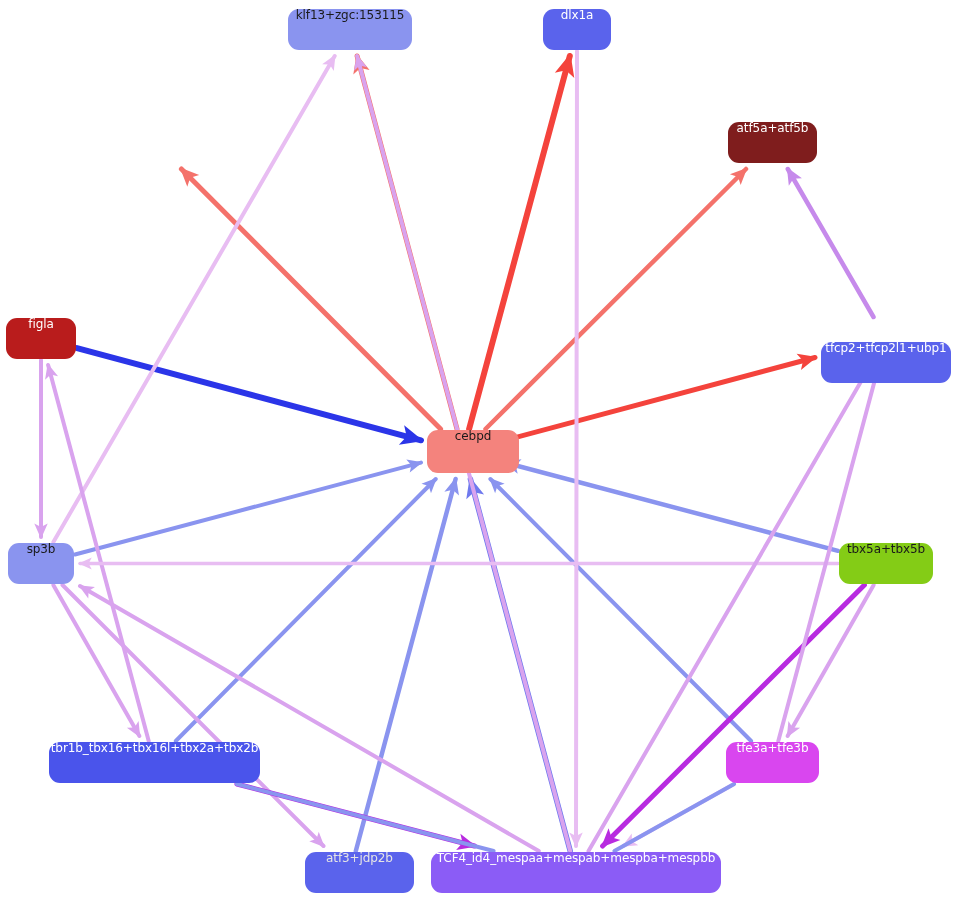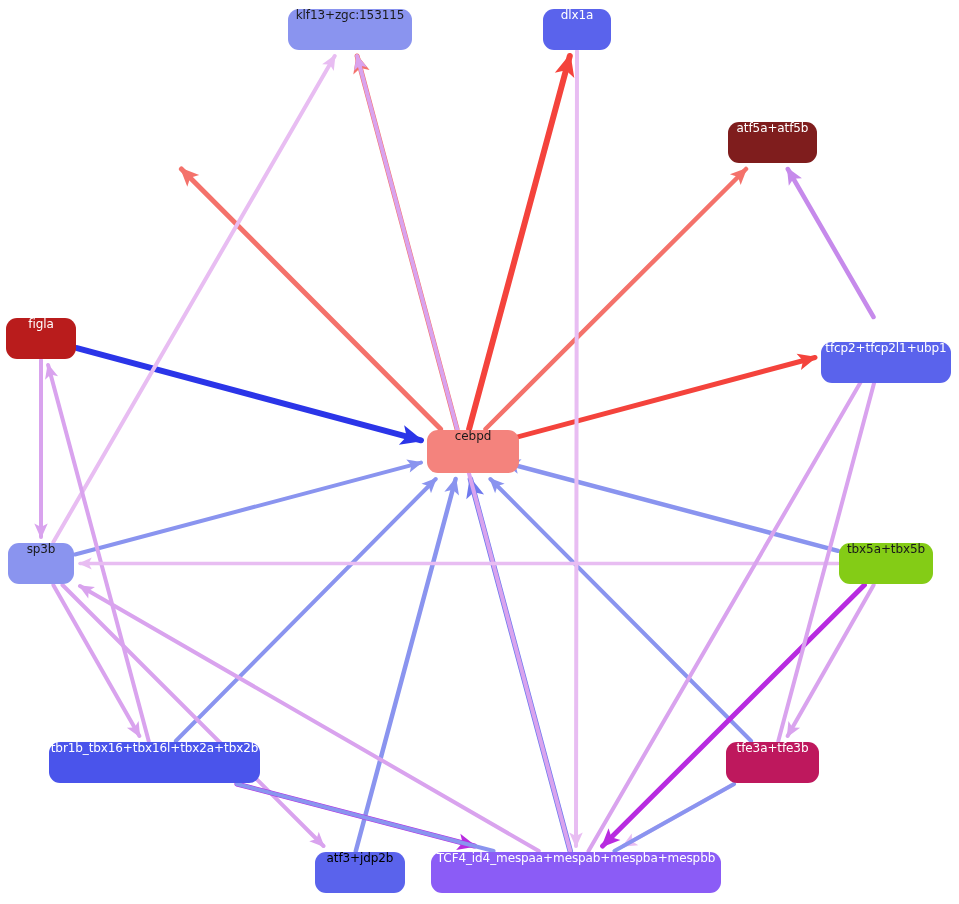--- a/index.html
+++ b/index.html
@@ -127,23 +127,23 @@
       </div>
       <div class="node" style="left: 8px; top: 543px; width: 66px; height: 41px; background: rgb(138, 148, 239); color: rgb(26, 26, 26);">
         <span class="node-label">sp3b</span>
       </div>
       <div class="node" style="left: 839px; top: 543px; width: 94px; height: 41px; background: #84cc16; color: rgb(26, 26, 26);">
         <span class="node-label">tbx5a+tbx5b</span>
       </div>
       <div class="node" style="left: 49px; top: 742px; width: 211px; height: 41px; background: rgb(74, 84, 235); color: rgb(255, 255, 255);">
         <span class="node-label">tbr1b_tbx16+tbx16l+tbx2a+tbx2b</span>
       </div>
-      <div class="node" style="left: 726px; top: 742px; width: 93px; height: 41px; background: #be185d; color: rgb(255, 255, 255);">
+      <div class="node" style="left: 726px; top: 742px; width: 93px; height: 41px; background: #d946ef; color: rgb(255, 255, 255);">
         <span class="node-label">tfe3a+tfe3b</span>
       </div>
-      <div class="node" style="left: 315px; top: 852px; width: 90px; height: 41px; background: rgb(90, 99, 236); color: #000000;">
+      <div class="node" style="left: 305px; top: 852px; width: 109px; height: 41px; background: rgb(90, 99, 236); color: #e5e5e5;">
         <span class="node-label">atf3+jdp2b</span>
       </div>
       <div class="node" style="left: 431px; top: 852px; width: 290px; height: 41px; background: #8b5cf6; color: rgb(255, 255, 255);">
         <span class="node-label">TCF4_id4_mespaa+mespab+mespba+mespbb</span>
       </div>
     </div>
 </div>
 
 </body></html>

